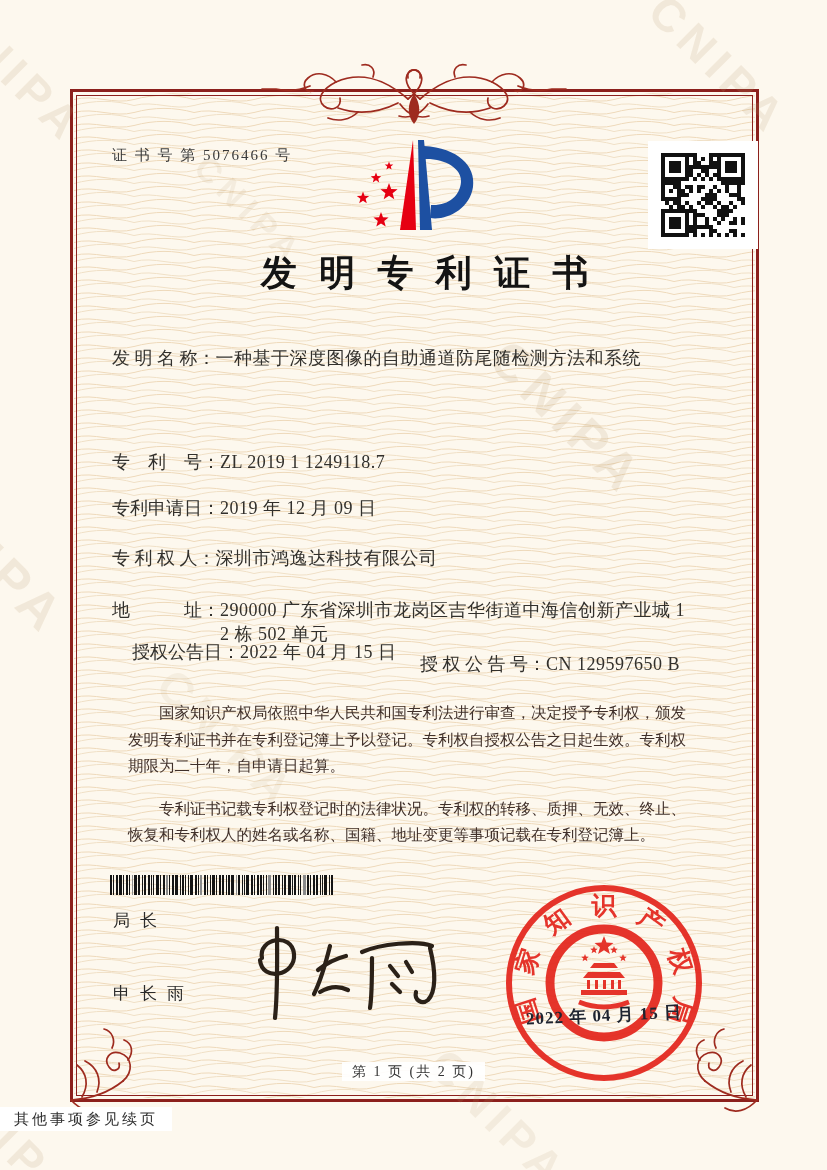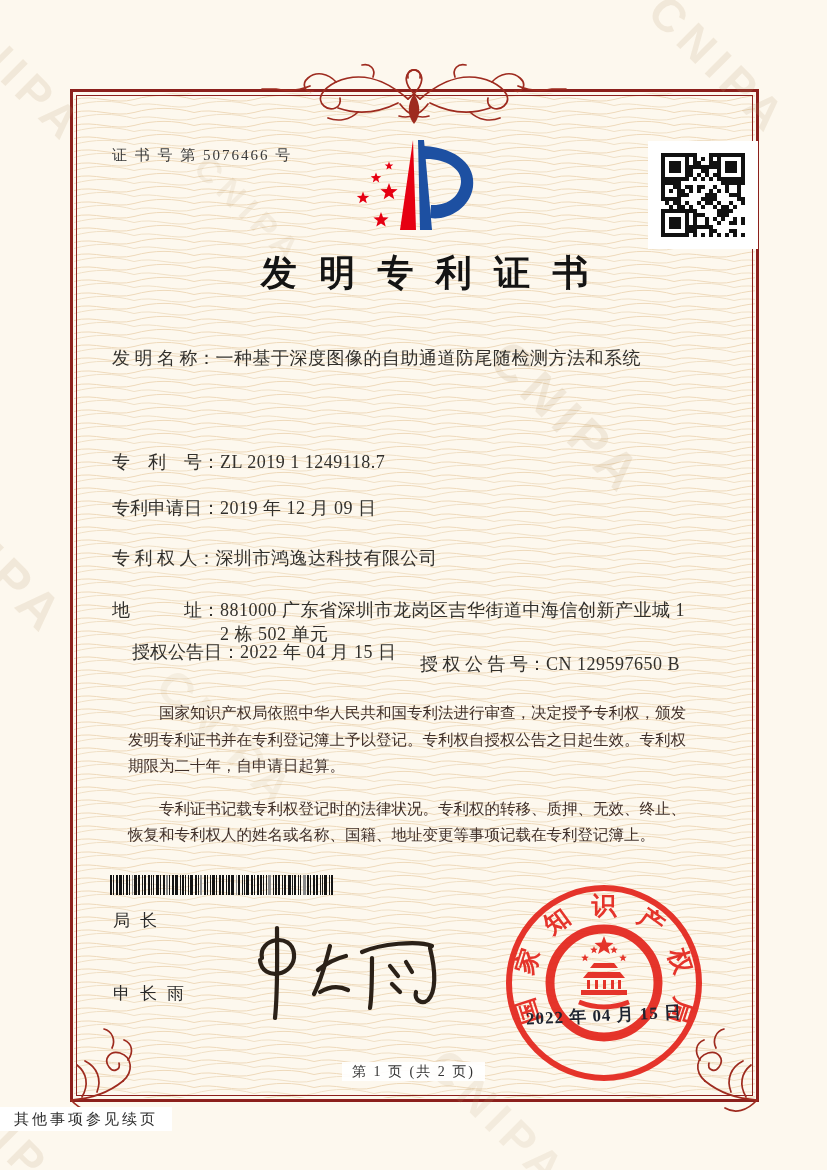--- a/index.html
+++ b/index.html
@@ -385,21 +385,21 @@
   <div class="row" style="top:450px;">
     <span class="flabel">专　利　号：</span><span class="fvalue">ZL 2019 1 1249118.7</span>
   </div>
   <div class="row" style="top:496px;">
     <span class="flabel">专利申请日：</span><span class="fvalue">2019 年 12 月 09 日</span>
   </div>
   <div class="row" style="top:546px;">
     <span class="flabel">专 利 权 人：</span><span class="fvalue">深圳市鸿逸达科技有限公司</span>
   </div>
   <div class="row" style="top:598px;">
-    <span class="flabel">地　　　址：</span><span class="fvalue"><span>881000 广东省深圳市龙岗区吉华街道中海信创新产业城 1</span><span class="addr-l2">2 栋 502 单元</span></span>
+    <span class="flabel">地　　　址：</span><span class="fvalue"><span>290000 广东省深圳市龙岗区吉华街道中海信创新产业城 1</span><span class="addr-l2">2 栋 502 单元</span></span>
   </div>
   <div class="row" style="top:640px;margin-left:20px;">
     <span class="flabel">授权公告日：</span><span class="fvalue">2022 年 04 月 15 日</span>
   </div>
   <div class="row" style="top:652px;left:420px;">
     <span class="flabel">授 权 公 告 号：</span><span class="fvalue">CN 129597650 B</span>
   </div>
 
   <div class="abs paras">
     <p>国家知识产权局依照中华人民共和国专利法进行审查，决定授予专利权，颁发发明专利证书并在专利登记簿上予以登记。专利权自授权公告之日起生效。专利权期限为二十年，自申请日起算。</p>

